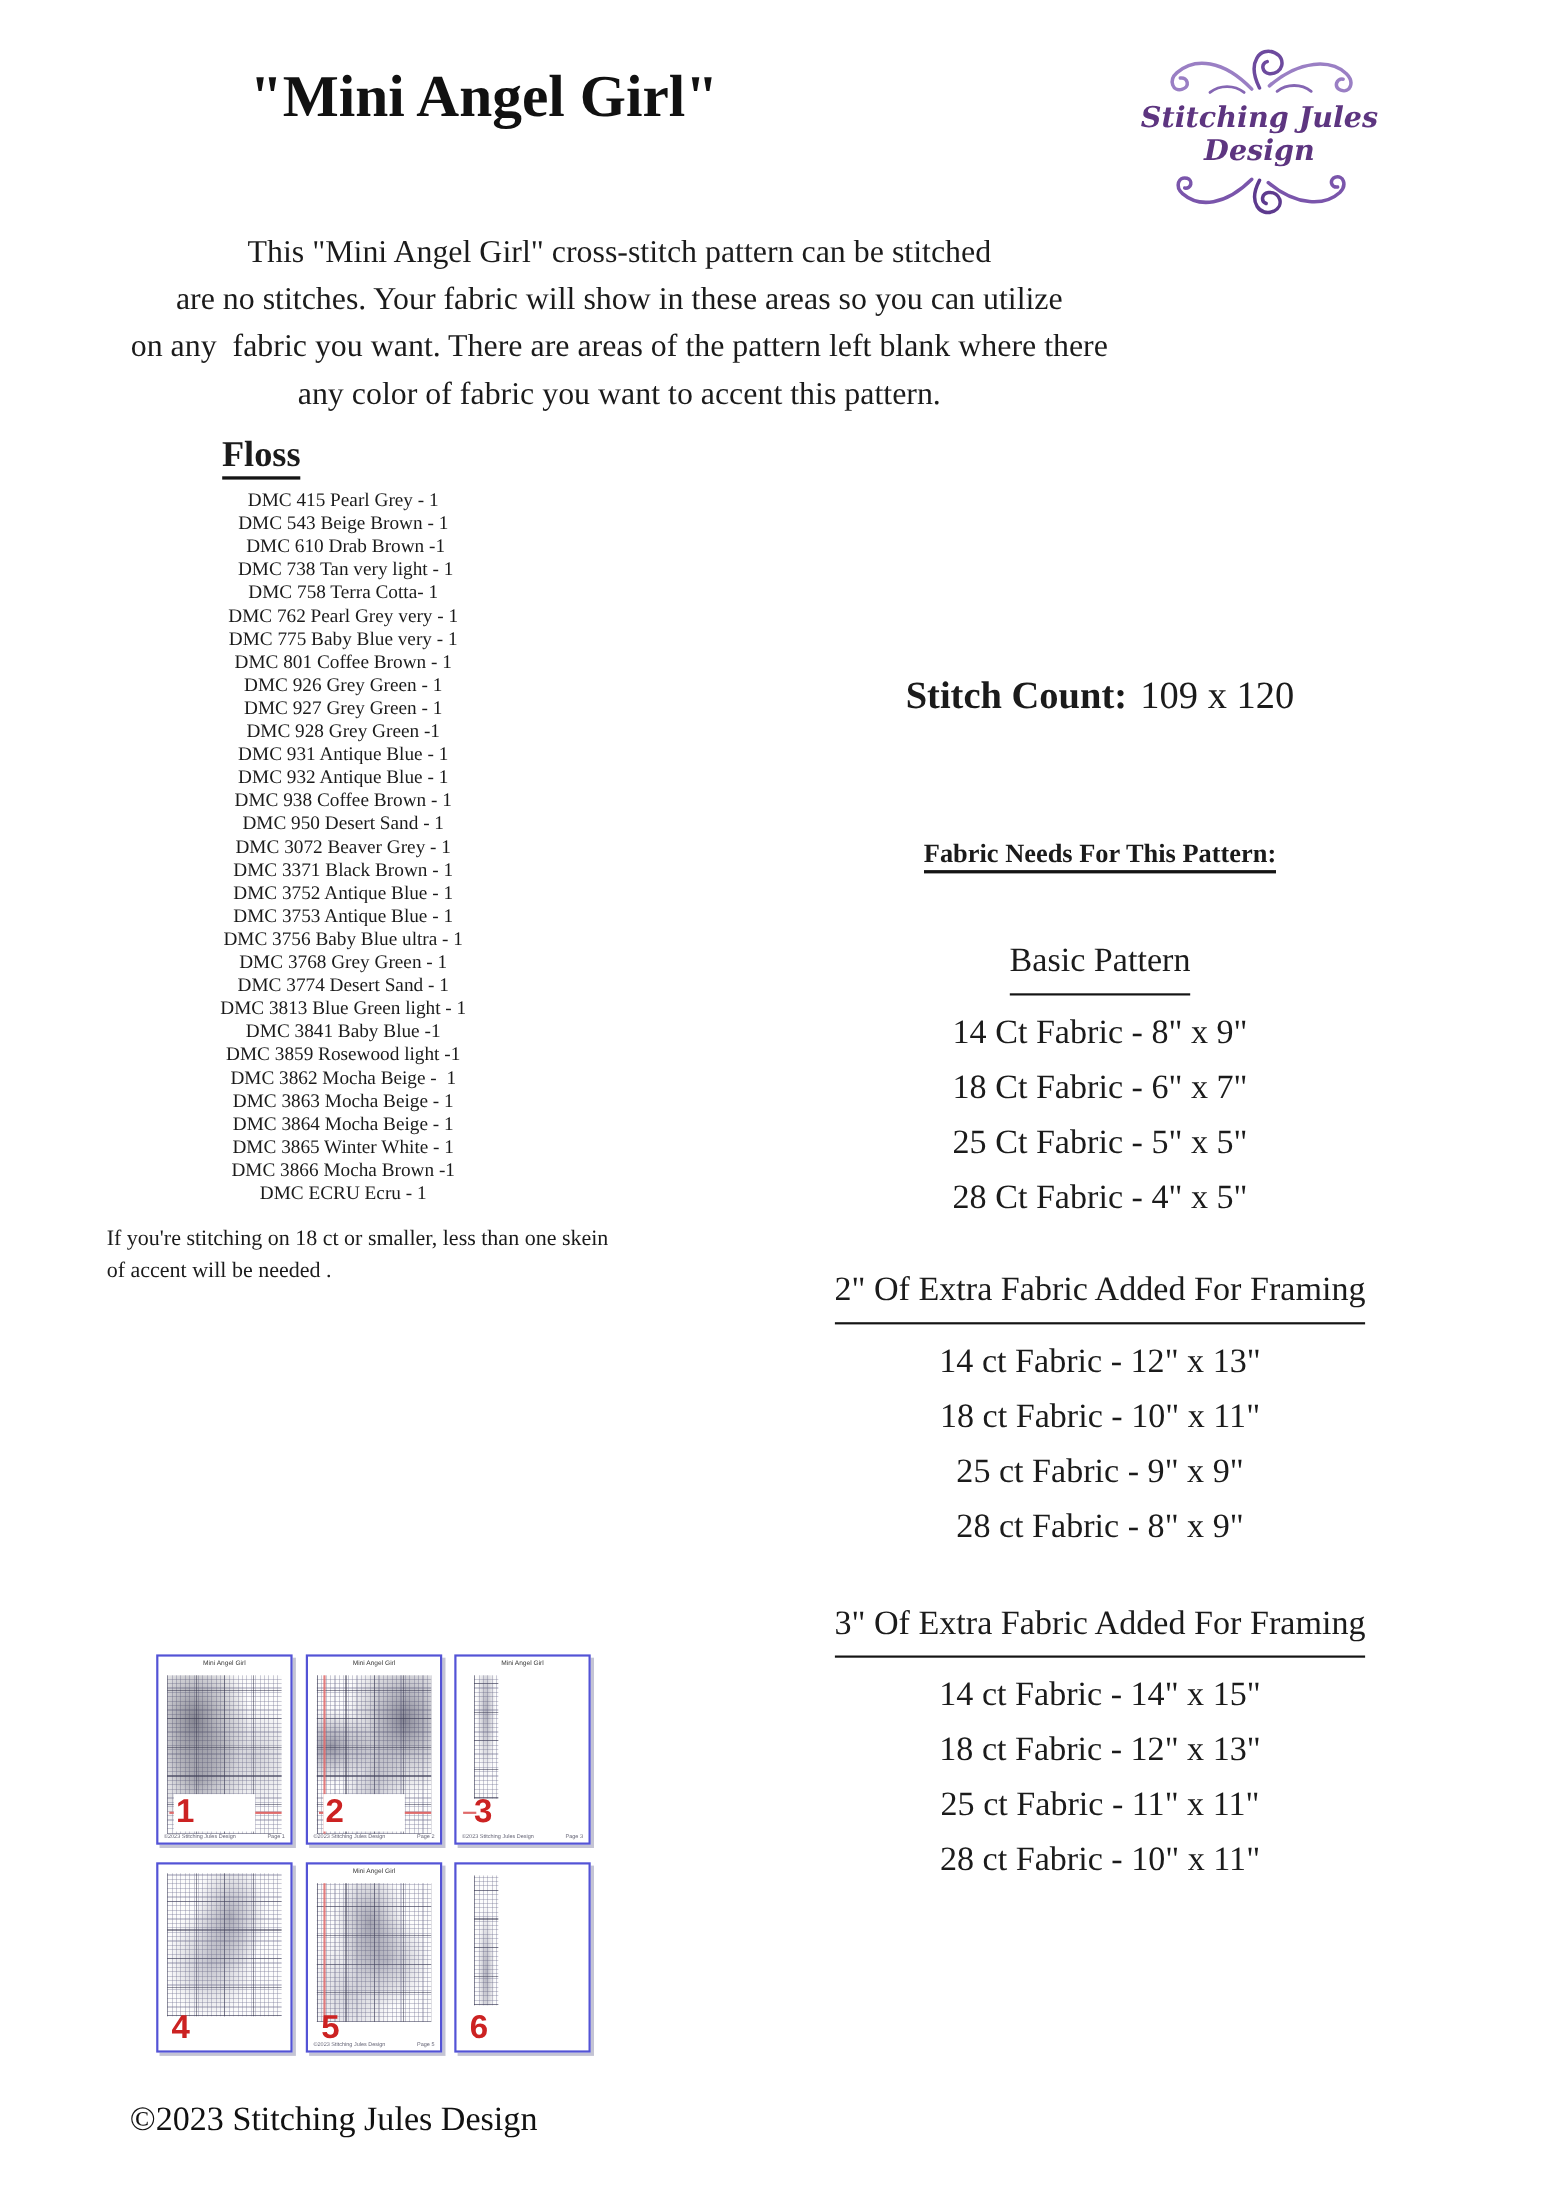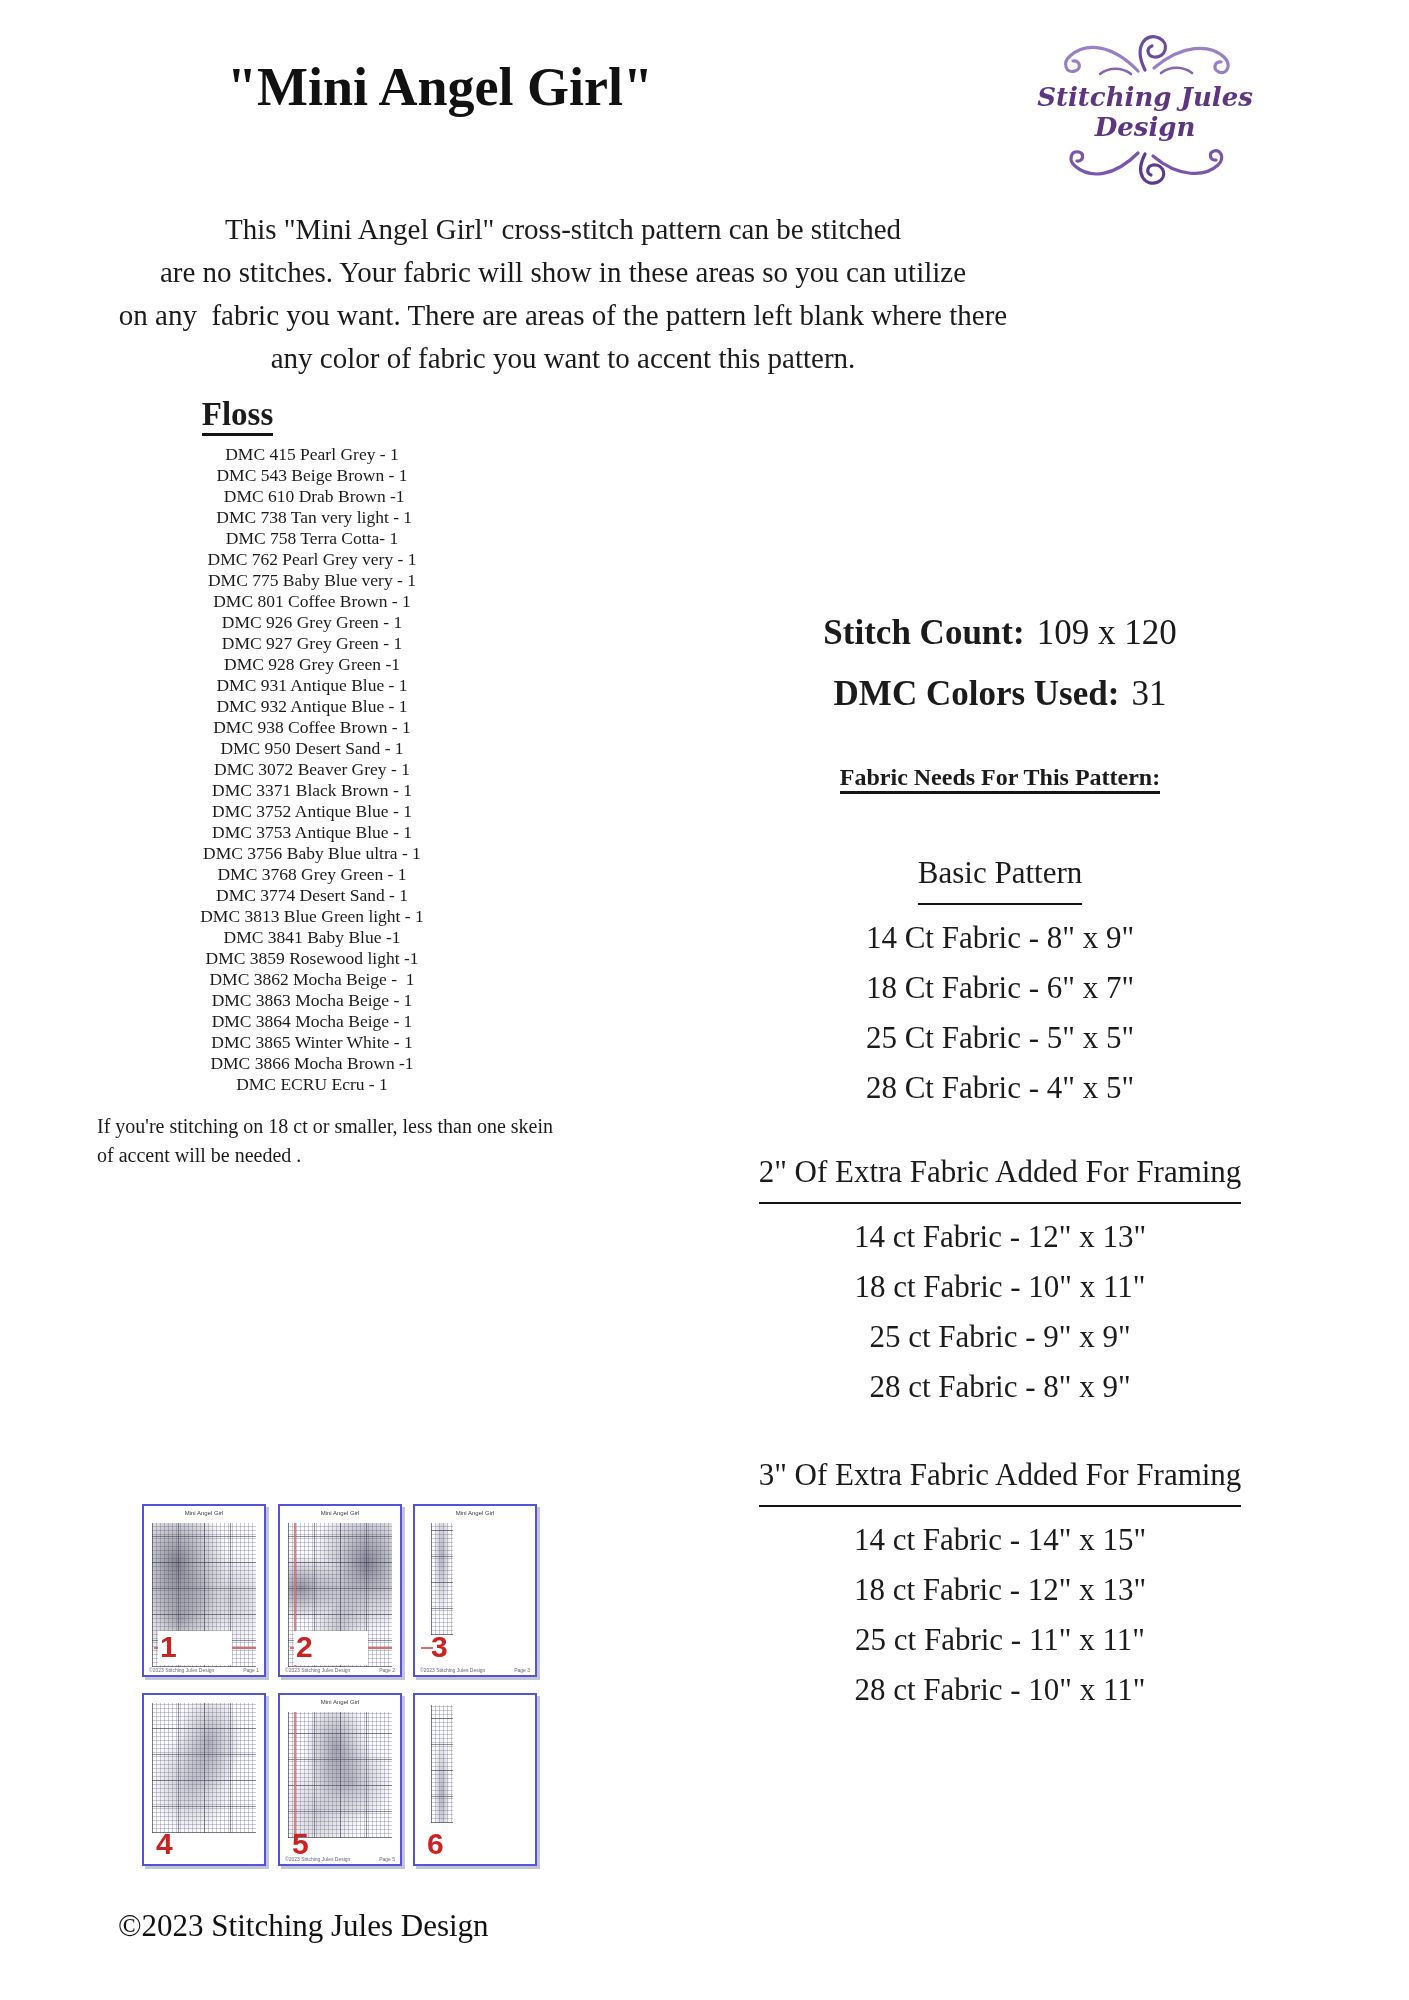--- a/index.html
+++ b/index.html
@@ -6,21 +6,21 @@
   .page{
     position:relative; width:1409px; height:2000px; background:#fff;
     font-family:"Liberation Serif", serif; color:#1b1b1b; overflow:hidden;
     margin:0 auto;
   }
   
   .doc-title{
     position:absolute; left:140px; top:56px; width:600px; text-align:center;
     font-size:54px; font-weight:bold; letter-spacing:0px; color:#111;
   }
-  .logo{position:absolute; left:990px; top:26px; width:310px; text-align:center;}
+  .logo{position:absolute; left:990px; top:36px; width:310px; text-align:center;}
   .logo-name{
     font-family:"DejaVu Serif", serif; font-style:italic; font-weight:bold;
     font-size:26px; color:var(--logo-purple,#5d3580); line-height:30px;
   }
   .flourish{display:block; margin:0 auto;}
   
   .intro{
     position:absolute; left:8px; top:208px; width:1110px; text-align:center;
     font-size:29px; line-height:43px;
   }
@@ -187,23 +187,20 @@
 
   <div class="floss-note">
       <div>If you're stitching on 18 ct or smaller, less than one skein</div>
       <div>of accent will be needed .</div>
     </div>
 
   <div class="stats">
     <div>
       <span class="stat-label">Stitch Count:</span><span class="stat-value">109 x 120</span>
     </div>
-    <div>
-      <span class="stat-label">DMC Colors Used:</span><span class="stat-value">31</span>
-    </div>
   </div>
 
   <div class="fabric-head">
     <span class="u">Fabric Needs For This Pattern:</span>
   </div>
 
   <div class="fsec fsec-basic">
     <div class="fsec-head">
       <span class="u-thin">Basic Pattern</span>
     </div>

